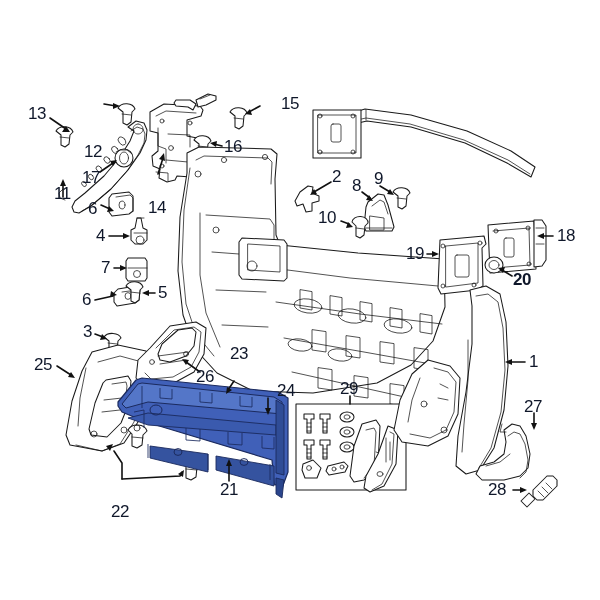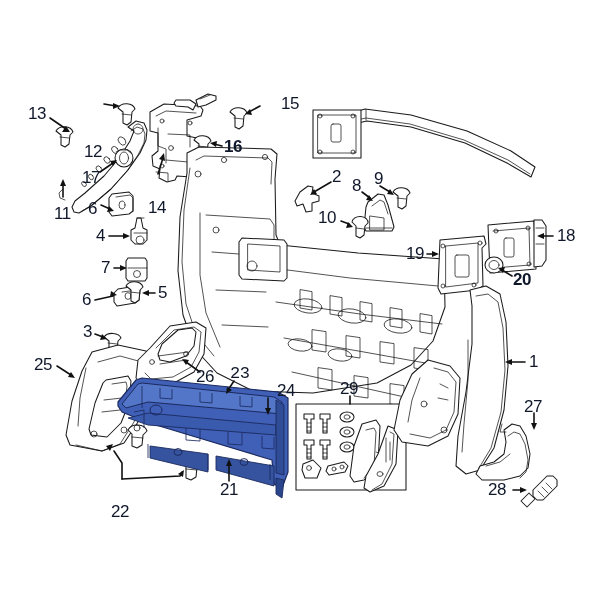--- a/index.html
+++ b/index.html
@@ -449,33 +449,33 @@
   <div class="lbl" style="left:332px;top:167px;">2</div>
   <div class="lbl" style="left:83px;top:322px;">3</div>
   <div class="lbl" style="left:96px;top:226px;">4</div>
   <div class="lbl" style="left:158px;top:283px;">5</div>
   <div class="lbl" style="left:88px;top:199px;">6</div>
   <div class="lbl" style="left:82px;top:290px;">6</div>
   <div class="lbl" style="left:101px;top:258px;">7</div>
   <div class="lbl" style="left:352px;top:176px;">8</div>
   <div class="lbl" style="left:374px;top:169px;">9</div>
   <div class="lbl" style="left:318px;top:208px;">10</div>
-  <div class="lbl" style="left:54px;top:204px;text-align:center;">11</div>
+  <div class="lbl" style="left:54px;top:184px;text-align:center;">11</div>
   <div class="lbl" style="left:84px;top:94px;margin-top:48px;">12</div>
   <div class="lbl" style="left:28px;top:104px;">13</div>
   <div class="lbl" style="left:148px;top:175px;margin-top:23px;">14</div>
   <div class="lbl" style="left:261px;top:94px;margin-left:20px;">15</div>
-  <div class="lbl" style="left:224px;top:137px;font-weight:bold;">16</div>
+  <div class="lbl" style="left:224px;top:137px;">16</div>
   <div class="lbl" style="left:82px;top:168px;">17</div>
   <div class="lbl" style="left:557px;top:226px;">18</div>
   <div class="lbl" style="left:406px;top:244px;">19</div>
   <div class="lbl" style="left:513px;top:270px;font-weight:bold;">20</div>
   <div class="lbl" style="left:220px;top:480px;">21</div>
   <div class="lbl" style="left:111px;top:502px;">22</div>
-  <div class="lbl" style="left:230px;top:364px;font-family:Liberation Mono, monospace;">23</div>
+  <div class="lbl" style="left:230px;top:344px;">23</div>
   <div class="lbl" style="left:277px;top:381px;">24</div>
   <div class="lbl" style="left:34px;top:355px;">25</div>
   <div class="lbl" style="left:196px;top:367px;">26</div>
   <div class="lbl" style="left:524px;top:397px;">27</div>
   <div class="lbl" style="left:488px;top:480px;">28</div>
   <div class="lbl" style="left:340px;top:379px;">29</div>
 
 </div>
 
 </body></html>

